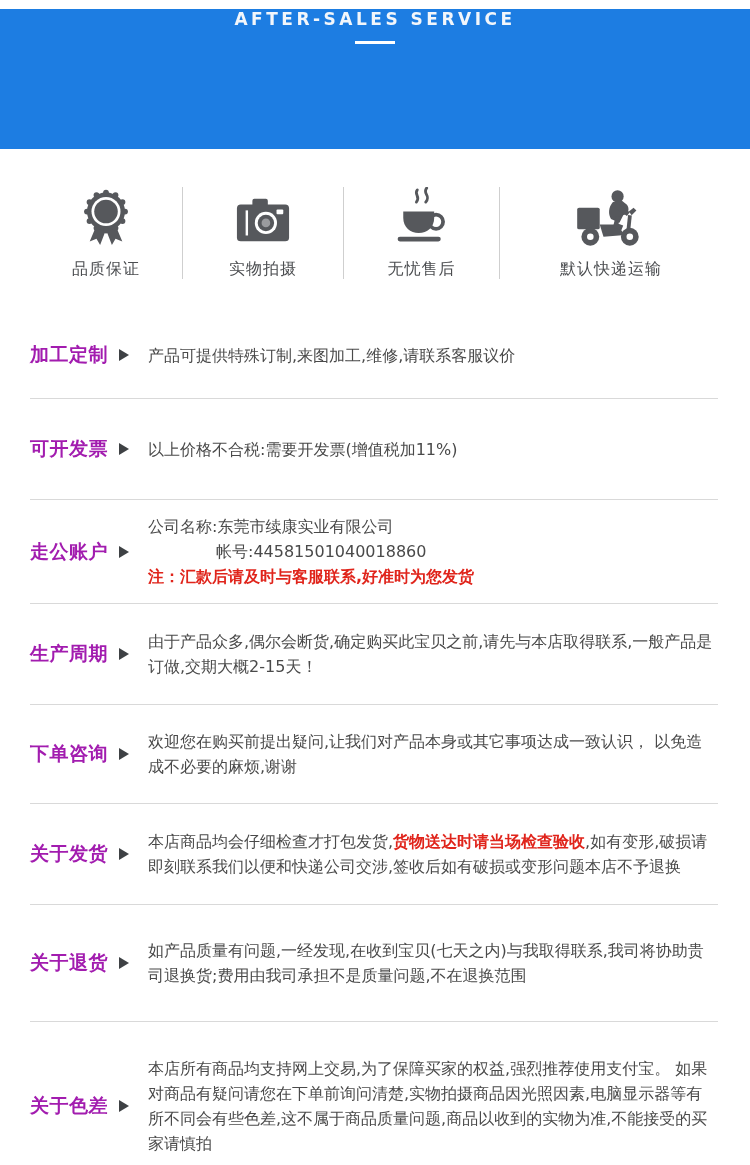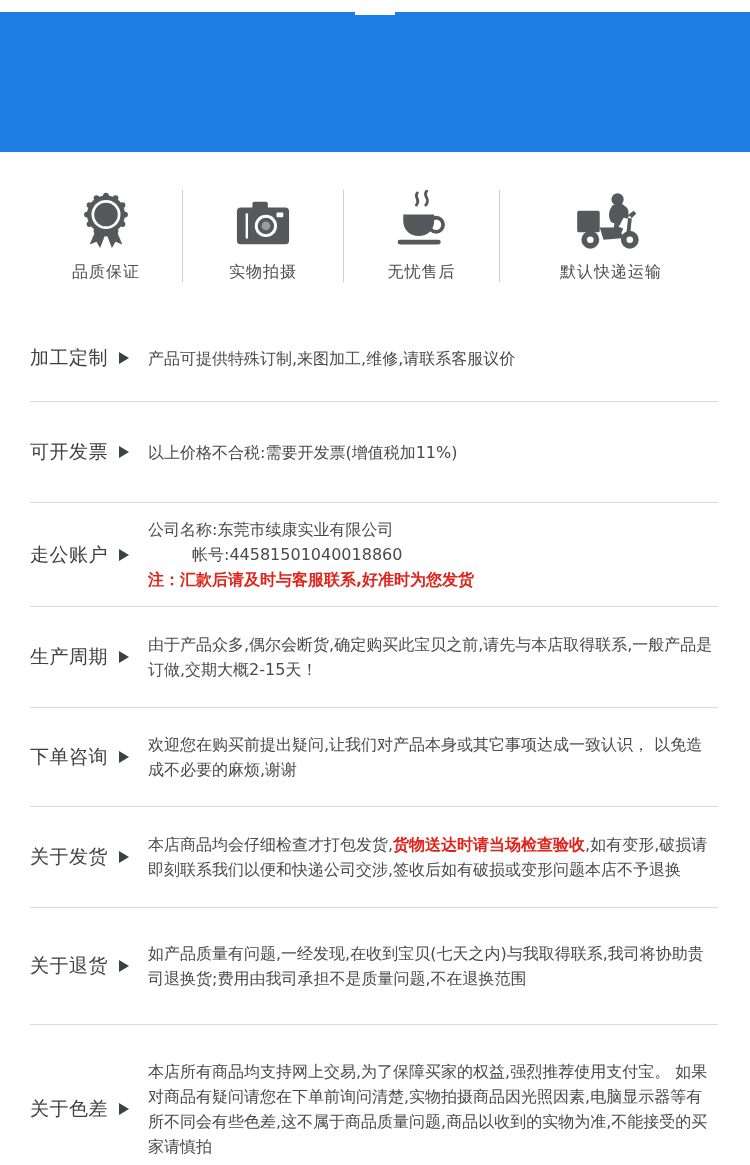--- a/index.html
+++ b/index.html
@@ -19,40 +19,41 @@
   .feature .f-icon { height:64px; display:flex; align-items:flex-end; justify-content:center; }
   .feature .f-label { margin-top:10px; font-size:16px; color:#4b4d50; letter-spacing:1px; white-space:nowrap; }
   .f1 { flex:0 0 152px; } .f2 { flex:0 0 160px; } .f3 { flex:0 0 155px; } .f4 { flex:1; }
   .vdiv { width:1px; height:92px; background:#cfcfcf; align-self:center; }
   svg .ink { fill:#56585C; }
   svg .paper { fill:#ffffff; }
 
   
   .row { display:flex; align-items:center; margin:0 32px 0 30px; border-bottom:1px solid #D9D9D9; }
   .row-head { flex:0 0 118px; display:flex; align-items:center; }
-  .row-label { font-size:19px; font-weight:normal; color:#404040; letter-spacing:0.5px; white-space:nowrap; }
+  .row-label { font-size:19px; font-weight:bold; color:#a21caf; letter-spacing:0.5px; white-space:nowrap; }
   .arrow { width:0; height:0; border-left:10px solid #3E4144; border-top:6.5px solid transparent; border-bottom:6.5px solid transparent; margin-left:11px; }
   .row-body { flex:1; font-size:16px; color:#4A4A4A; line-height:25px; }
   .pad-a { padding:30px 0; }
   .pad-b { padding:37px 0; }
   .pad-c { padding:14px 0; }
   .pad-d { padding:25px 0; }
   .pad-e { padding:24px 0; }
   .pad-f { padding:33px 0; }
   .pad-g { padding:34px 0 24px; border-bottom:none; }
   .acct-line { display:flex;flex-direction:column; }
-  .acct-no { margin-left:44px; }
+  .acct-no { margin-left:68px; }
   .red { color:#E0241B; font-weight:bold; }
 </style>
 </head>
 <body>
 
 <div class="page">
 
   <header class="banner">
+    <div class="subtitle">AFTER-SALES SERVICE</div>
     <div class="underline"></div>
   </header>
 
   <section class="features">
 
     <div class="feature f1">
       <span class="f-icon">
         <svg width="58" height="64" viewBox="0 0 64 64">
           <g class="ink">
             <path d="M22 40 L14 59 L21.5 56 L25.5 63 L32 46 Z"></path>

